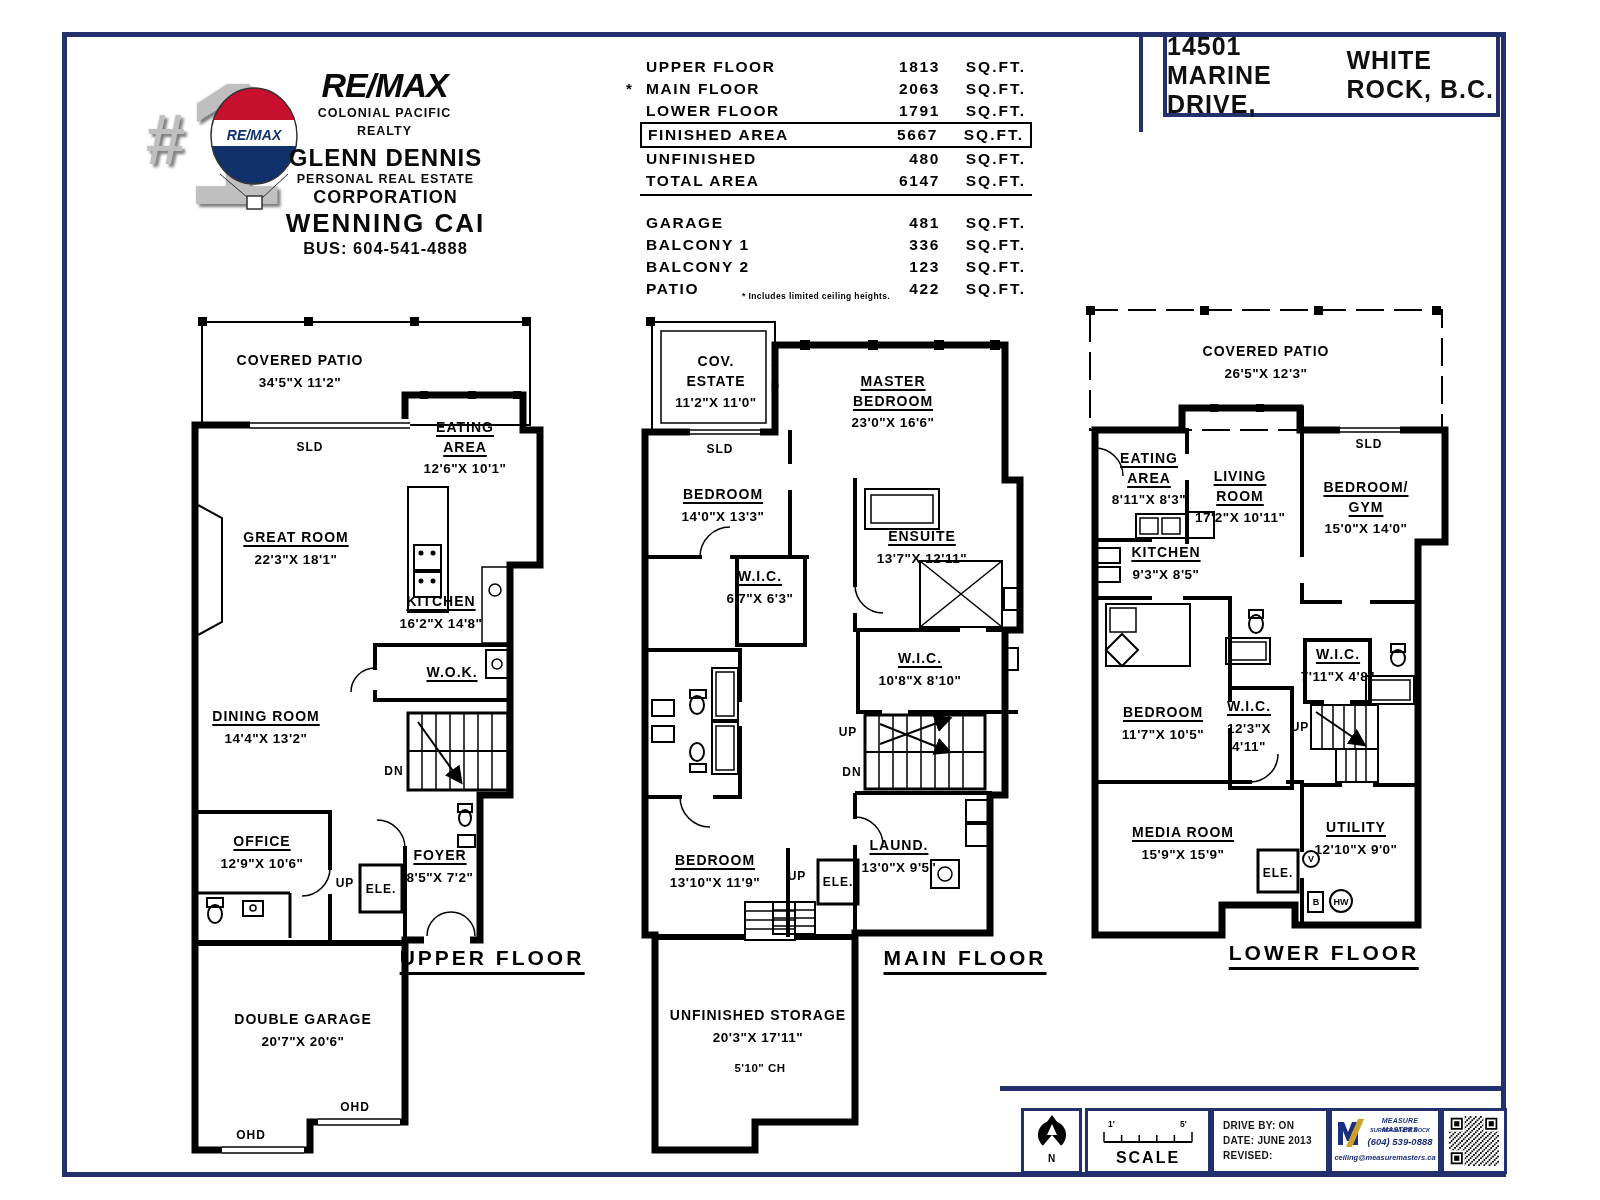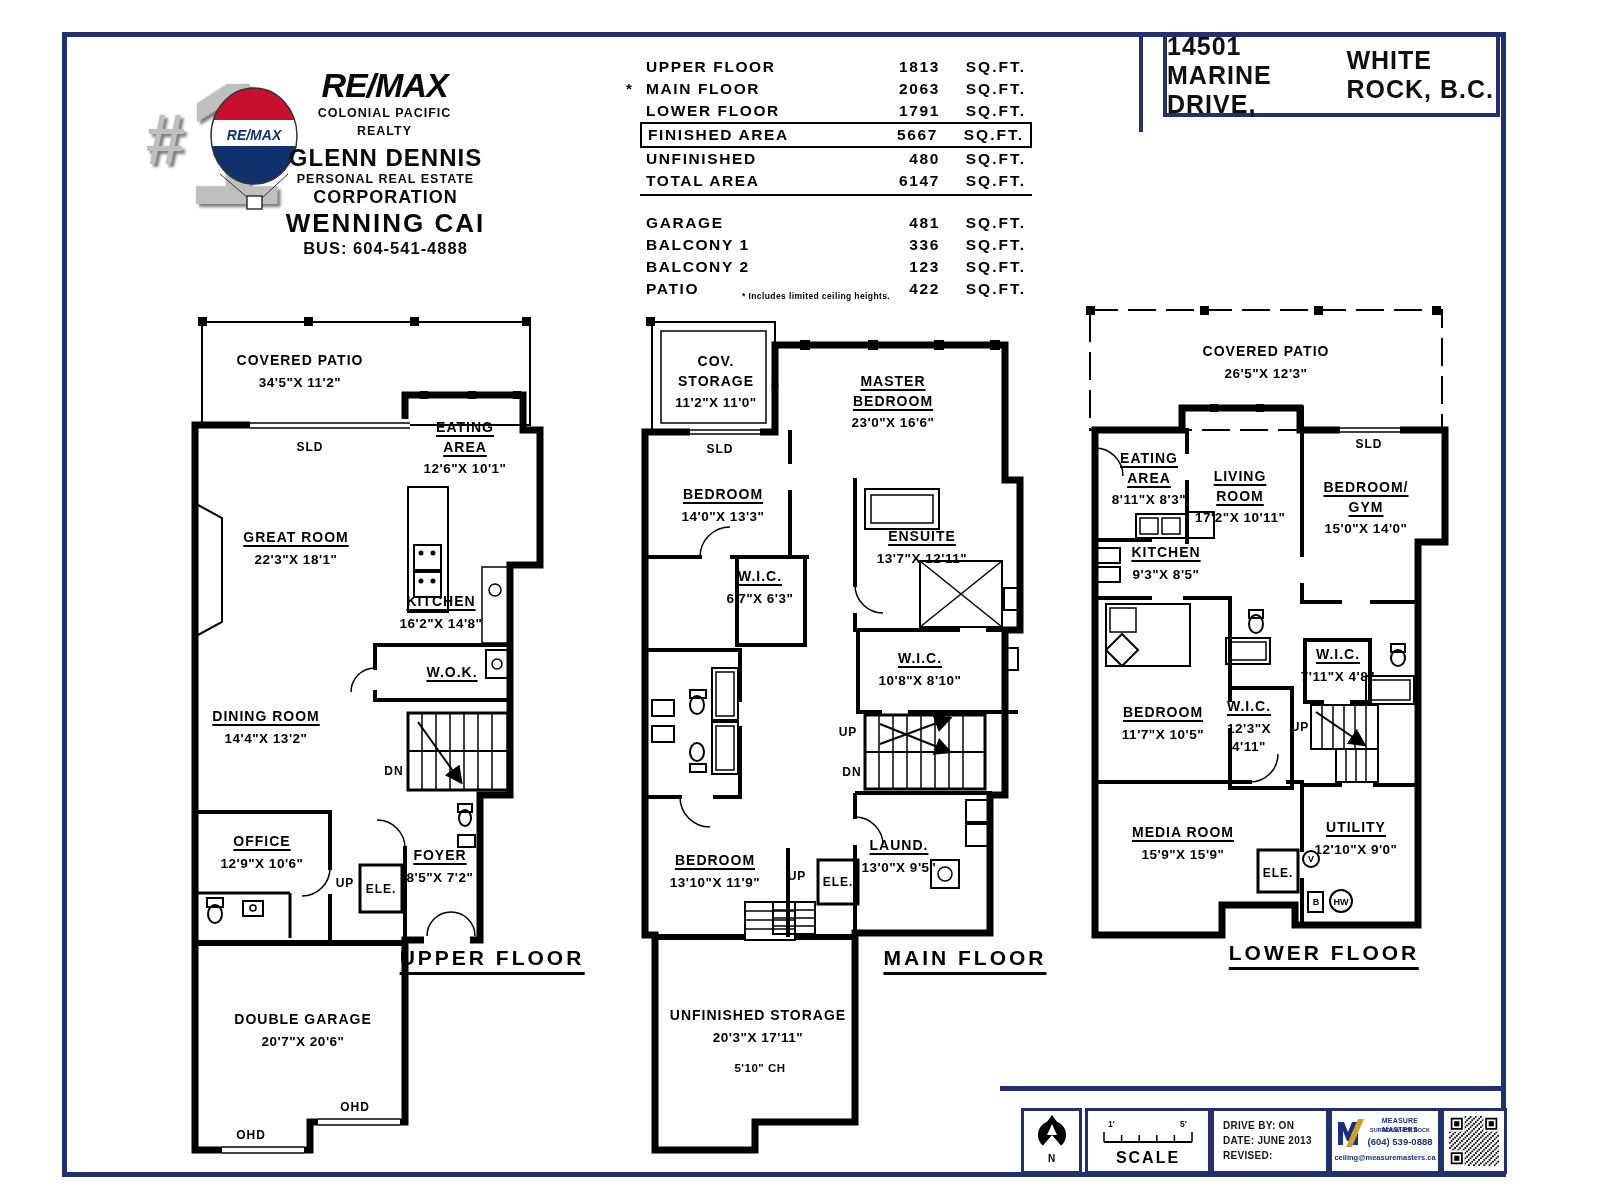--- a/index.html
+++ b/index.html
@@ -423,21 +423,21 @@
   </div>
 <div class="lbl" style="left:303px;top:1010px;">
     <span class="rname nou">DOUBLE GARAGE</span>
     <span class="rdims">20'7"X 20'6"</span>
   </div>
 <div class="lbl small" style="left:251px;top:1128px;">OHD</div>
 <div class="lbl small" style="left:355px;top:1100px;">OHD</div>
 <div class="lbl ftitle" style="left:492px;top:946px;">UPPER FLOOR</div>
 
 <div class="lbl" style="left:716px;top:352px;width:100px;">
-    <span class="rname nou wrap">COV. STORAGE</span>
+    <span class="rname nou wrap">COV. ESTATE</span>
     <span class="rdims">11'2"X 11'0"</span>
   </div>
 <div class="lbl vert" style="left:775px;top:352px;font-weight:800;">SLD</div>
 <div class="lbl" style="left:893px;top:372px;width:120px;">
     <span class="rname wrap">MASTER BEDROOM</span>
     <span class="rdims">23'0"X 16'6"</span>
   </div>
 <div class="lbl small" style="left:720px;top:442px;">SLD</div>
 <div class="lbl" style="left:723px;top:485px;">
     <span class="rname">BEDROOM</span>
@@ -548,21 +548,21 @@
 </div>
 
 <div class="fbox" style="left:1211px;width:112px;padding:0;">
   <div style="padding:7px 0 0 9px;">
     <div class="fb-line">DRIVE BY: ON</div>
     <div class="fb-line">DATE: JUNE 2013</div>
     <div class="fb-line">REVISED:</div>
   </div>
 </div>
 
-<div class="fbox" style="left:1329px;width:106px;">
+<div class="fbox" style="left:1329px;width:106px;font-style:italic;">
   <svg class="abs" style="left:4px;top:6px;" width="30" height="30" viewBox="0 0 30 30">
     <polygon points="2,28 2,5 8,5 12,15 16,5 22,5 22,28 17,28 17,14 13,24 11,24 7,14 7,28" fill="#1c2f7c"></polygon>
     <polygon points="22,2 28,2 16,30 10,30" fill="#c9a227"></polygon>
   </svg>
   <div class="abs mmtxt" style="left:33px;top:6px;width:70px;font-size:7px;letter-spacing:.2px;">MEASURE MASTERS</div>
   <div class="abs mmtxt" style="left:33px;top:16px;width:70px;font-size:5.5px;">SURREY/WHITE ROCK</div>
   <div class="abs mmtxt" style="left:33px;top:25px;width:70px;font-size:9.5px;">(604) 539-0888</div>
   <div class="abs mmtxt" style="left:0px;top:42px;width:106px;font-size:7.5px;">ceiling@measuremasters.ca</div>
 </div>
 

